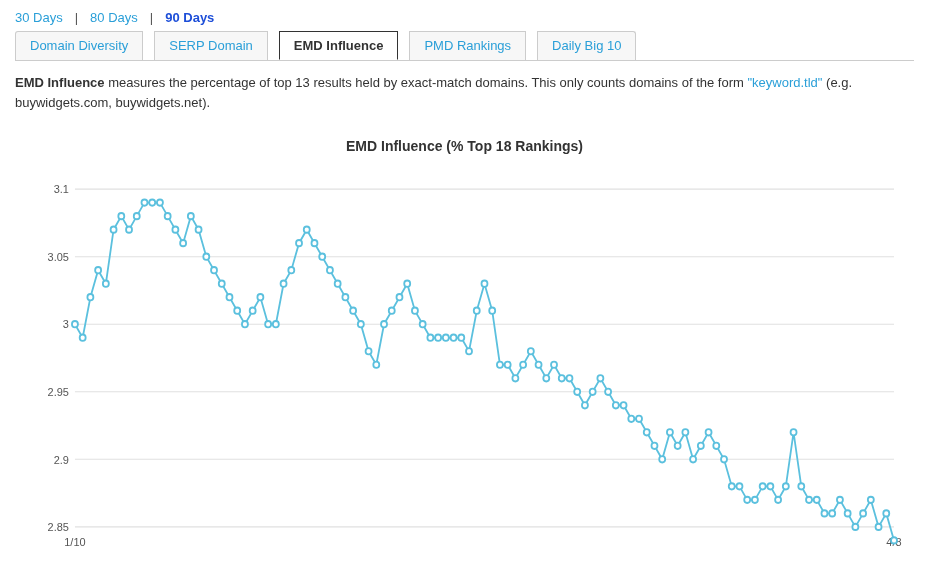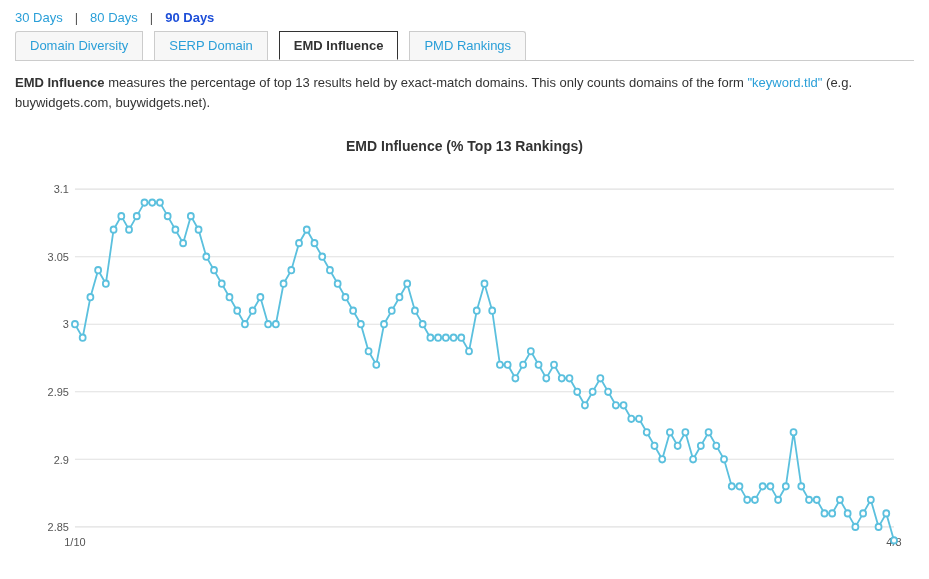--- a/index.html
+++ b/index.html
@@ -56,28 +56,29 @@
   <span style="color:#2a9fd8;">80 Days</span>
   <span class="separator"> | </span>
   <span style="font-weight:bold;color:#1d4ed8;">90 Days</span>
 </div>
 
 <div class="tabs">
   <div class="tab">Domain Diversity</div>
   <div class="tab">SERP Domain</div>
   <div class="tab active">EMD Influence</div>
   <div class="tab">PMD Rankings</div>
+  <div class="tab">Daily Big 10</div>
 </div>
 
 <div class="description">
   <strong>EMD Influence</strong><span> measures the percentage of top 13 results held by exact-match domains. This only counts domains of the form </span><span class="quoted">"keyword.tld"</span><span> (e.g. buywidgets.com, buywidgets.net).</span>
 </div>
 
 <div class="chart-container">
-  <div class="chart-title">EMD Influence (% Top 13 Rankings)</div>
+  <div class="chart-title">EMD Influence (% Top 18 Rankings)</div>
   <div class="chart-area">
     <svg class="chart-svg" id="chartSvg" viewBox="0 0 880 360" preserveAspectRatio="none">
 
       <line class="grid-line" x1="50" y1="20" x2="870" y2="20"></line>
       <text class="y-axis-label" x="44" y="24" text-anchor="end">3.1</text>
 
       <line class="grid-line" x1="50" y1="84" x2="870" y2="84"></line>
       <text class="y-axis-label" x="44" y="88" text-anchor="end">3.05</text>
 
       <line class="grid-line" x1="50" y1="148" x2="870" y2="148"></line>

